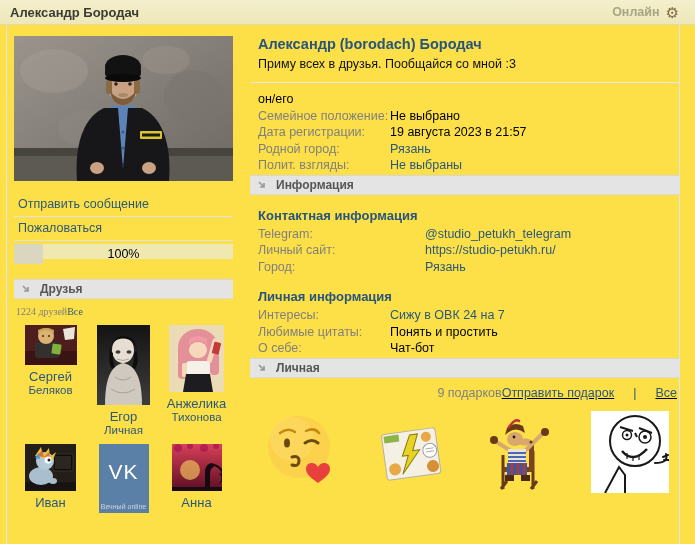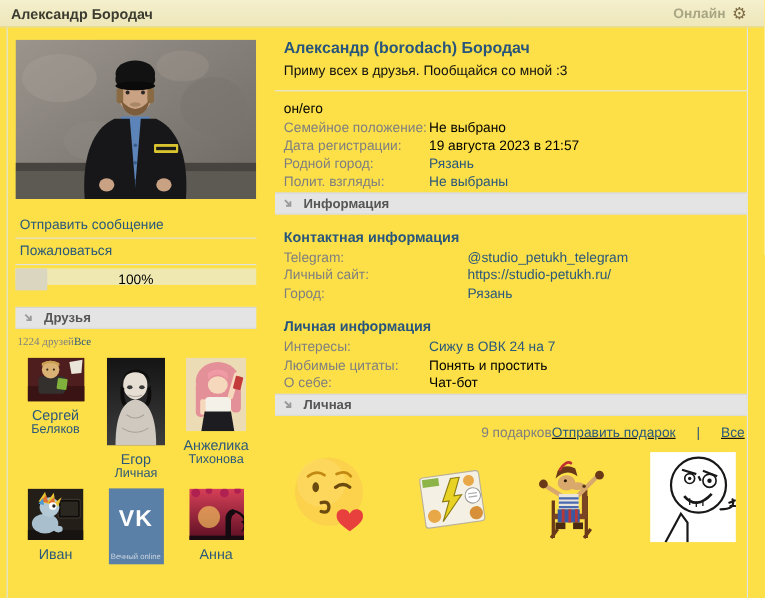--- a/index.html
+++ b/index.html
@@ -40,21 +40,21 @@
   .blue { color:#2b587a; text-decoration:none; cursor:pointer; }
 
   .friends-grid { display:grid; grid-template-columns:73px 73px 73px; margin-top:2px; }
   .friend { display:flex; flex-direction:column; align-items:center; }
   .friend.tall { height:119px; }
   .fimg { overflow:hidden; position:relative; cursor:pointer; }
   .fname { font-size:13px; color:#2b587a; margin-top:0; line-height:15px; cursor:pointer; }
   .flast { font-size:11.5px; color:#2b587a; line-height:13px; cursor:pointer; }
   .vk-bg { width:50px; height:69px; background:#5b80a8; position:relative; }
   .vk-logo { position:absolute; top:16px; width:100%; text-align:center; color:#fff;
-    font-size:21px; font-weight:bold; letter-spacing:1px; }
+    font-size:21px; font-weight:normal; letter-spacing:1px; }
   .vk-caption { position:absolute; bottom:3px; width:100%; text-align:center;
     color:#c9d4df; font-size:7px; }
 
   
   .right-col { position:absolute; left:250px; top:36px; width:429px; }
   .pname { font-size:14.5px; font-weight:bold; color:#28557c; padding:0 0 3px 8px; }
   .pstatus { font-size:12.5px; color:#111; padding:2px 0 11px 8px; border-bottom:1px solid #e6e6e6; }
   .pfields { padding:9px 0 0 8px; }
   .frow { display:flex; margin-bottom:1px; font-size:12.5px; line-height:15.5px; }
   .flabel { width:132px; color:#7f7f7f; flex-shrink:0; }

